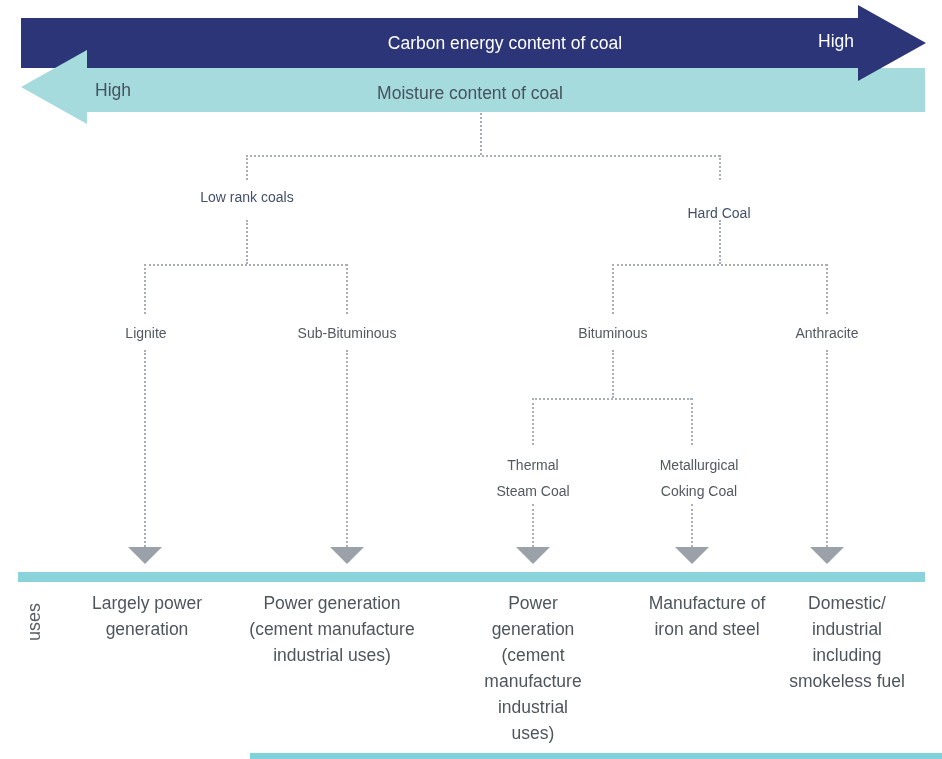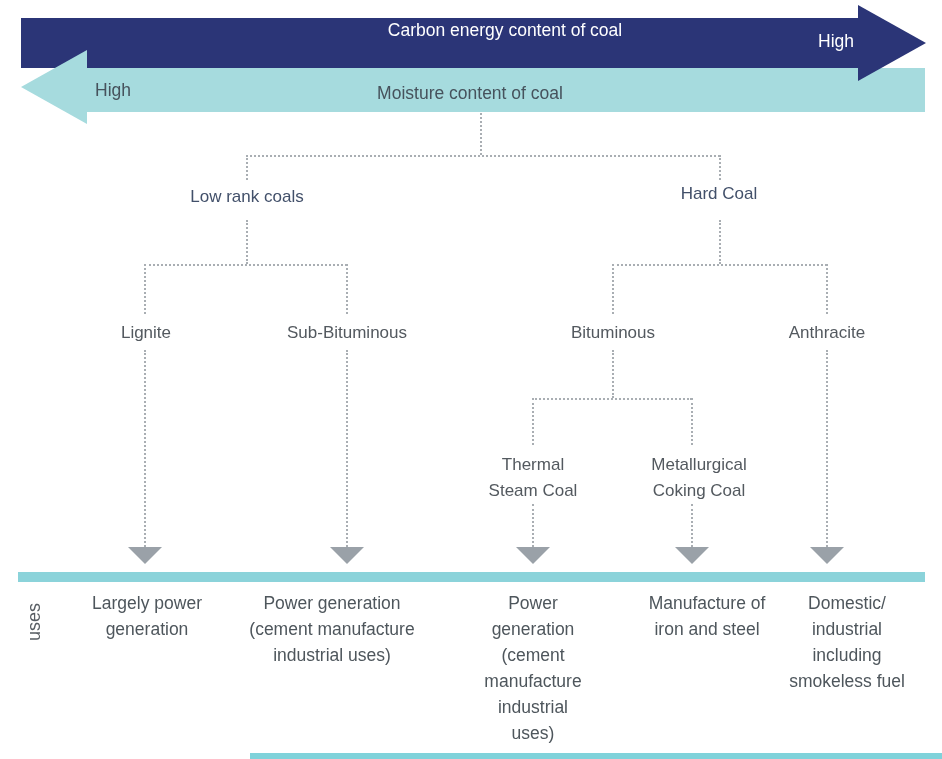--- a/index.html
+++ b/index.html
@@ -15,21 +15,21 @@
   .teal-body{left:87px;top:68px;width:838px;height:44px;background:#a6dbde;z-index:1;}
   .teal-head{left:21px;top:50px;width:0;height:0;z-index:2;
     border-top:37px solid transparent;border-bottom:37px solid transparent;border-right:66px solid #a6dbde;}
   .axis-text{z-index:3;font-size:17.5px;text-align:center;}
   .axis-text.white{color:#ffffff;}
   .axis-text.dark{color:#46525c;}
   
   .vline{border-left:2px dotted #a9aeb3;width:0;}
   .hline{border-top:2px dotted #a9aeb3;height:0;}
   
-  .node{font-size:17px;text-align:center;white-space:pre-line;line-height:26px;}
+  .node{font-size:14px;text-align:center;white-space:pre-line;line-height:26px;}
   .node.l1{color:#42506a;}
   .node.l2{color:#53595f;}
   
   .arrowhead{width:0;height:0;border-left:17px solid transparent;border-right:17px solid transparent;border-top:17px solid #9aa1a8;}
   
   .uses-bar{left:18px;top:572px;width:907px;height:10px;background:#8bd3da;}
   .uses-axis{left:2px;top:596px;width:64px;height:52px;color:#565c62;font-size:18px;
     transform:rotate(-90deg);transform-origin:center center;text-align:center;line-height:52px;}
   .use-text{top:590px;color:#4e565c;font-size:17.5px;line-height:26px;text-align:center;white-space:pre-line;}
   .footer-bar{left:250px;top:753px;width:692px;height:6px;background:#7fd2da;}
@@ -37,21 +37,21 @@
 </head>
 <body>
 
 <div id="canvas">
 
   <div class="abs teal-body"></div>
   <div class="abs teal-head"></div>
   <div class="abs navy-body"></div>
   <div class="abs navy-head"></div>
 
-  <div class="abs axis-text white" style="left:305px;top:20px;width:400px;">Carbon energy content of coal</div>
+  <div class="abs axis-text white" style="left:305px;top:33px;width:400px;">Carbon energy content of coal</div>
   <div class="abs axis-text white" style="left:796px;top:31px;width:80px;">High</div>
   <div class="abs axis-text dark" style="left:320px;top:83px;width:300px;">Moisture content of coal</div>
   <div class="abs axis-text dark" style="left:73px;top:80px;width:80px;">High</div>
 
   <div class="abs vline" style="left:480px;top:113px;height:42px;"></div>
   <div class="abs hline" style="left:246px;top:155px;width:474px;"></div>
   <div class="abs vline" style="left:246px;top:155px;height:25px;"></div>
   <div class="abs vline" style="left:719px;top:155px;height:25px;"></div>
 
   <div class="abs vline" style="left:246px;top:220px;height:44px;"></div>
@@ -69,21 +69,21 @@
   <div class="abs vline" style="left:826px;top:350px;height:197px;"></div>
 
   <div class="abs vline" style="left:612px;top:350px;height:48px;"></div>
   <div class="abs hline" style="left:532px;top:398px;width:160px;"></div>
   <div class="abs vline" style="left:532px;top:398px;height:47px;"></div>
   <div class="abs vline" style="left:691px;top:398px;height:47px;"></div>
   <div class="abs vline" style="left:532px;top:504px;height:43px;"></div>
   <div class="abs vline" style="left:691px;top:504px;height:43px;"></div>
 
   <div class="abs node l1" style="left:155px;top:184px;width:184px;">Low rank coals</div>
-  <div class="abs node l1" style="left:627px;top:181px;width:184px;">Hard Coal</div>
+  <div class="abs node l1" style="left:627px;top:200px;width:184px;">Hard Coal</div>
 
   <div class="abs node l2" style="left:66px;top:320px;width:160px;">Lignite</div>
   <div class="abs node l2" style="left:533px;top:320px;width:160px;">Bituminous</div>
   <div class="abs node l2" style="left:267px;top:320px;width:160px;">Sub-Bituminous</div>
   <div class="abs node l2" style="left:453px;top:452px;width:160px;">Thermal
 Steam Coal</div>
 
   <div class="abs node l2" style="left:747px;top:320px;width:160px;">Anthracite</div>
   <div class="abs node l2" style="left:619px;top:452px;width:160px;text-align:center;">Metallurgical
 Coking Coal</div>

